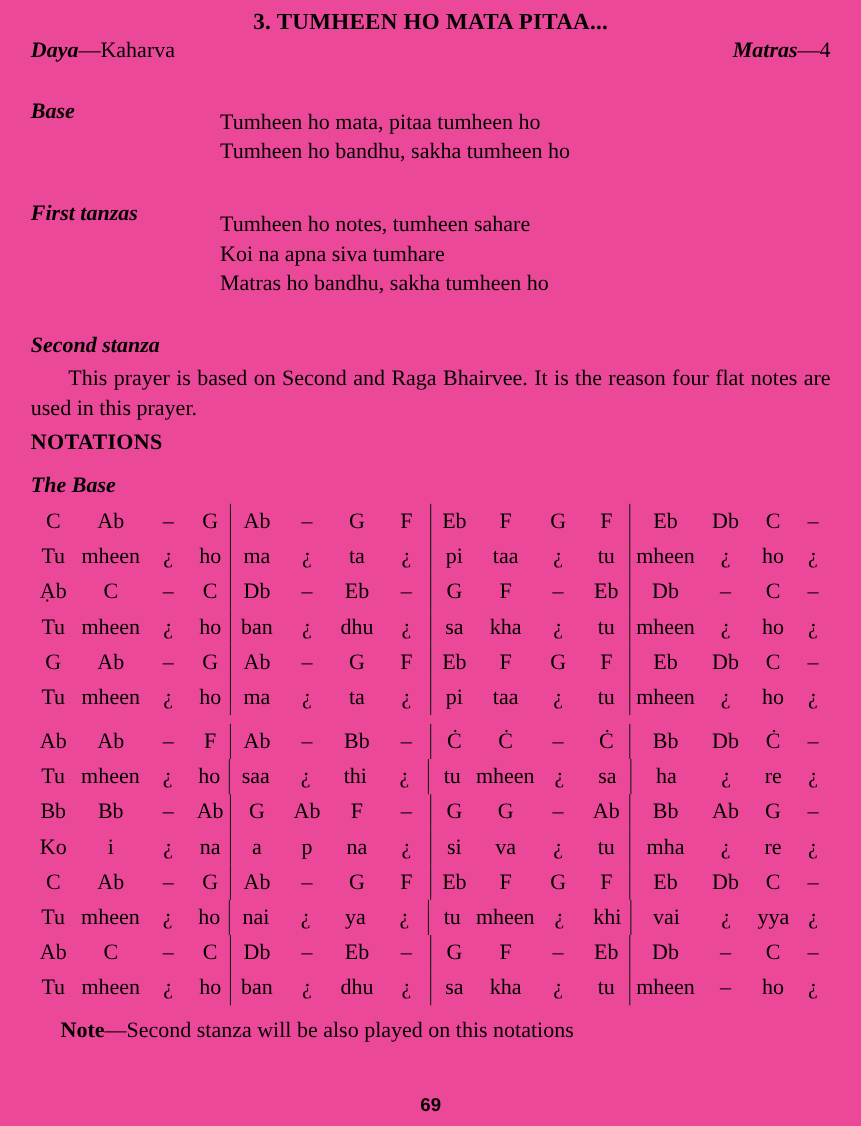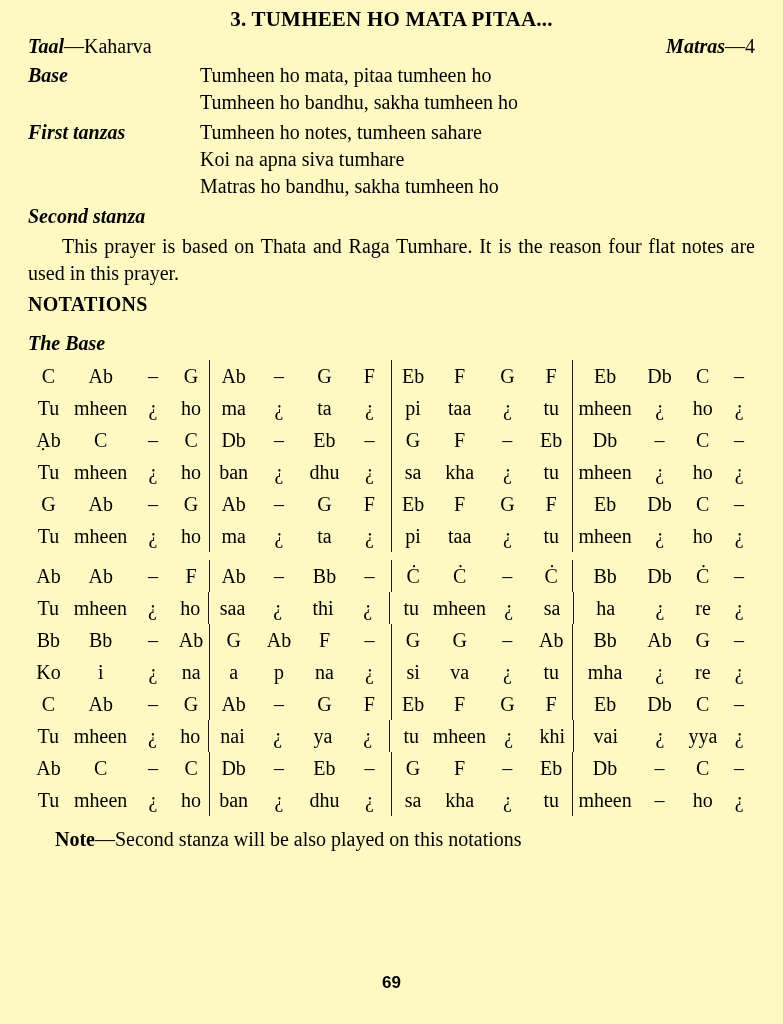--- a/index.html
+++ b/index.html
@@ -1,57 +1,57 @@
 <!DOCTYPE html>
 <html><head>
 <meta charset="utf-8">
 <style>
   html,body{margin:0;padding:0;background:#ffffff;}
   .page{
     width:783px;height:1024px;box-sizing:border-box;position:relative;
-    background:#fef9c3;color:#000;
+    background:#ec4899;color:#000;
     font-family:"Liberation Serif", serif;
     padding:6px 28px 0 28px;overflow:hidden;
   }
   .title{text-align:center;font-weight:bold;font-size:21px;line-height:26px;letter-spacing:.2px;}
   .meta-row{display:flex;justify-content:space-between;font-size:20px;line-height:26px;margin-top:1px;}
   .bi{font-weight:bold;font-style:italic;}
   .lyr-sec{display:flex;margin-top:3px;}
-  .sec-label{flex:none;width:172px;font-weight:bold;font-style:italic;font-size:20px;line-height:27px;}
-  .sec-lines{flex:1;}
+  .sec-label{flex:none;width:172px;font-weight:bold;font-style:italic;font-size:20px;line-height:27px;margin-top:26px;}
+  .sec-lines{flex:1;margin-top:36px;}
   .lyric-line{font-size:20px;line-height:27px;}
   .intro{font-size:20px;line-height:27px;text-indent:34px;text-align:justify;margin:3px 0 0 0;}
   .notations-heading{font-weight:bold;font-size:20px;line-height:27px;margin-top:4px;letter-spacing:.3px;}
   .notation-label{width:auto;margin-top:12px;}
   .notation-table{margin-top:3px;}
   .notation-table.second{margin-top:8px;}
   .n-row{
     display:grid;
     grid-template-columns:0.9fr 1.4fr 0.9fr 0.8fr 1.05fr 0.95fr 1.05fr 0.95fr 0.95fr 1.1fr 1fr 0.95fr 1.4fr 1fr 0.9fr 0.7fr;
   }
   .n-cell{
     text-align:center;font-size:20px;height:32px;line-height:32px;
     white-space:nowrap;overflow:visible;
   }
   .g-end{border-right:1.5px solid #1c1c1c;}
   .note-line{font-size:20px;line-height:27px;margin:10px 0 0 27px;}
   .page-number{
-    position:absolute;left:0;right:0;bottom:31px;text-align:center;
+    position:absolute;left:0;right:0;bottom:9px;text-align:center;
     font-family:"Liberation Sans", sans-serif;font-weight:bold;font-size:17px;
   }
 </style>
 </head>
 <body>
 
 <div class="page">
 
   <div class="title">3. TUMHEEN HO MATA PITAA...</div>
 
   <div class="meta-row">
-    <span><span class="bi">Taal</span><span>—Kaharva</span></span>
+    <span><span class="bi">Daya</span><span>—Kaharva</span></span>
     <span><span class="bi">Matras</span><span>—4</span></span>
   </div>
 
   <div>
       <div class="lyr-sec">
         <div class="sec-label">Base</div>
         <div class="sec-lines">
           <div class="lyric-line">Tumheen ho mata, pitaa tumheen ho</div>
           <div class="lyric-line">Tumheen ho bandhu, sakha tumheen ho</div>
         </div>
@@ -62,21 +62,21 @@
           <div class="lyric-line">Tumheen ho notes, tumheen sahare</div>
           <div class="lyric-line">Koi na apna siva tumhare</div>
           <div class="lyric-line">Matras ho bandhu, sakha tumheen ho</div>
         </div>
       </div>
       <div class="lyr-sec">
         <div class="sec-label">Second stanza</div>
       </div>
     </div>
 
-  <p class="intro">This prayer is based on Thata and Raga Tumhare. It is the reason four flat notes are used in this prayer.</p>
+  <p class="intro">This prayer is based on Second and Raga Bhairvee. It is the reason four flat notes are used in this prayer.</p>
 
   <div class="notations-heading">NOTATIONS</div>
 
   <div>
       <div class="sec-label notation-label">The Base</div>
       <div class="notation-table">
         <div class="n-row note-row">
           <span class="n-cell">C</span>
           <span class="n-cell">Ab</span>
           <span class="n-cell">–</span>

